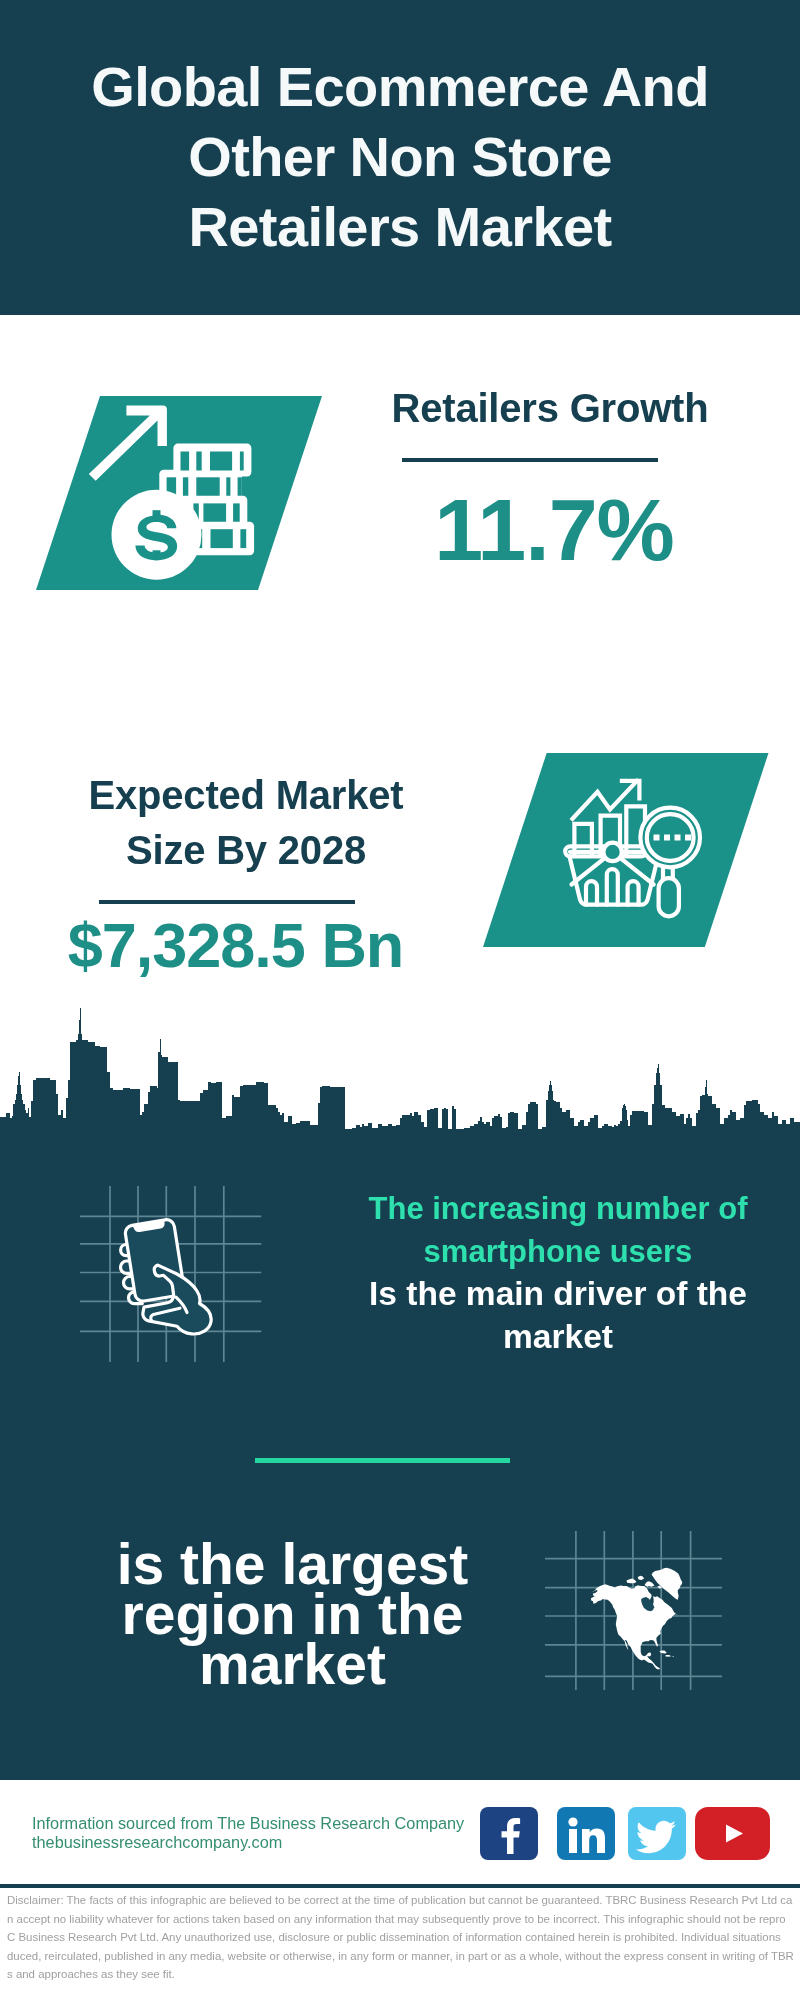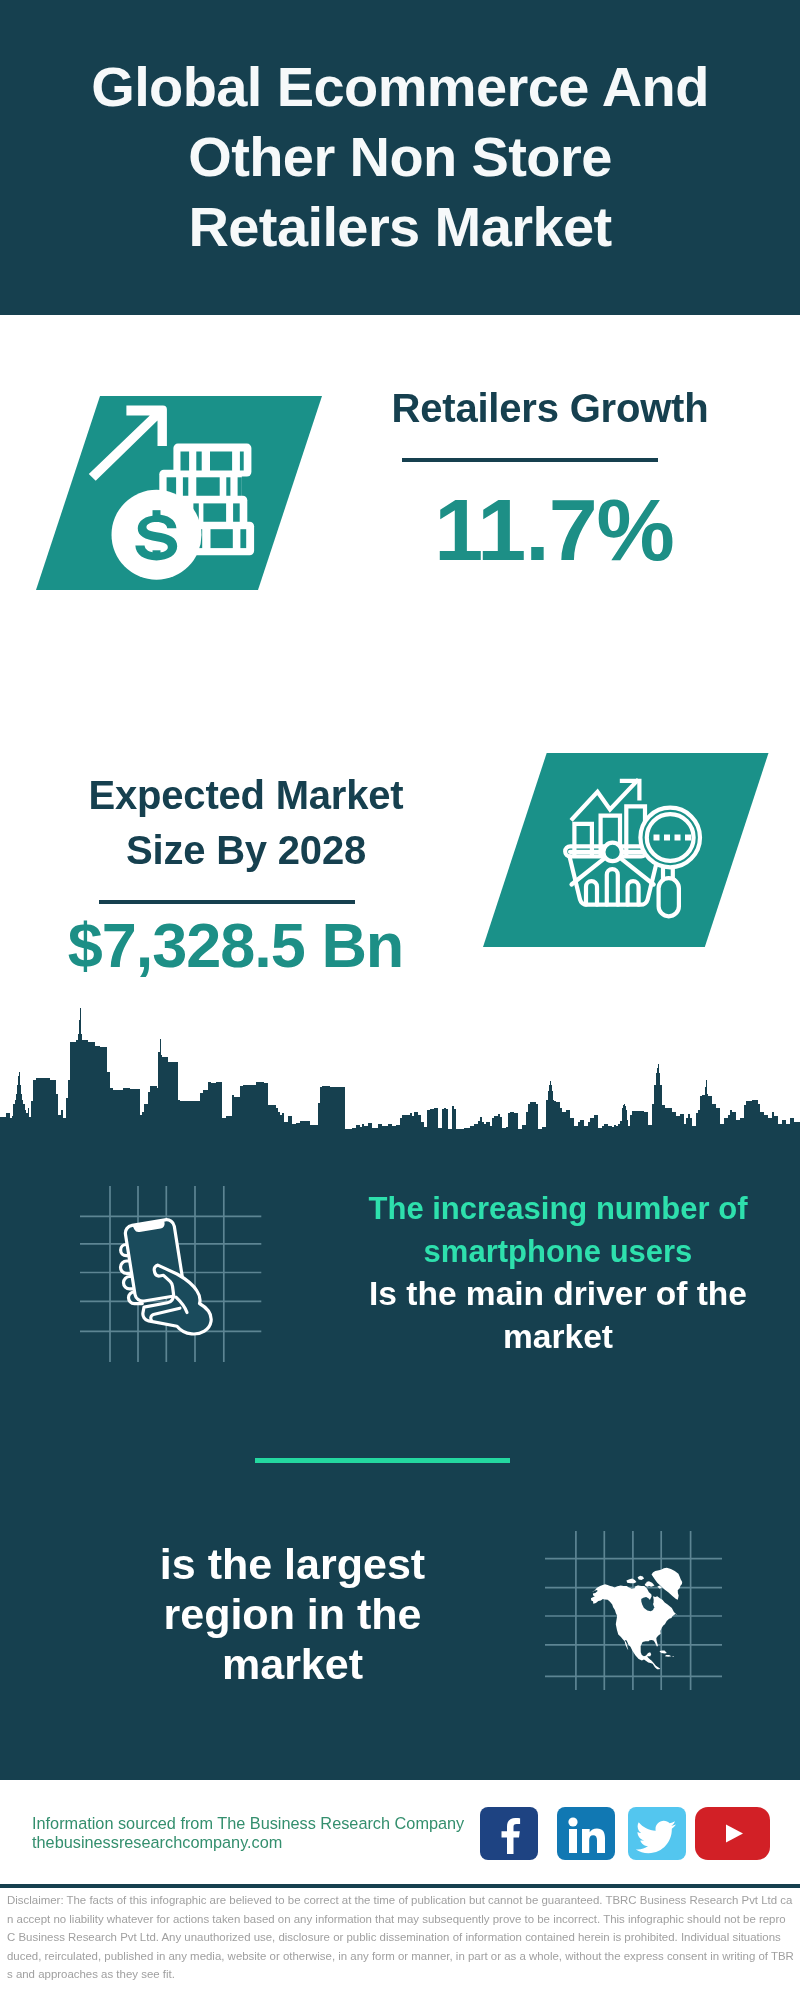--- a/index.html
+++ b/index.html
@@ -29,21 +29,21 @@
   
   .driver-icon{position:absolute;left:80px;top:1186px;width:182px;height:176px;}
   .driver-text{position:absolute;left:333px;top:1188px;width:386px;text-align:center;margin-left:32px;}
   .hl{color:#2ee0ad;font-size:31px;font-weight:bold;line-height:42.5px;}
   .sub{color:#ffffff;font-size:33.5px;font-weight:bold;line-height:42.5px;}
   .mid-rule{position:absolute;left:255px;top:1458px;width:255px;height:5px;background:#24d8a0;}
 
   
   .region-text{position:absolute;left:99px;top:1539px;width:387px;text-align:center;}
   .region-text .hl{font-size:42px;line-height:44px;}
-  .region-text .sub{font-size:43px;line-height:50px;}
+  .region-text .sub{font-size:57px;line-height:50px;}
   .region-icon{position:absolute;left:545px;top:1531px;width:177px;height:159px;}
 
   
   .footer-src{position:absolute;left:32px;top:1814px;color:#348f6e;font-size:16.3px;line-height:19px;}
   .social{position:absolute;top:1807px;width:57.5px;height:53px;border-radius:8px;display:block;}
   .fb{left:480px;background:#1e4382;}
   .li{left:557px;background:#1178b3;}
   .tw{left:628px;background:#53c6ef;}
   .yt{left:695px;width:75px;background:#d22026;border-radius:13px;}
   .divline{position:absolute;left:0;top:1884px;width:800px;height:3.5px;background:#16404f;}

